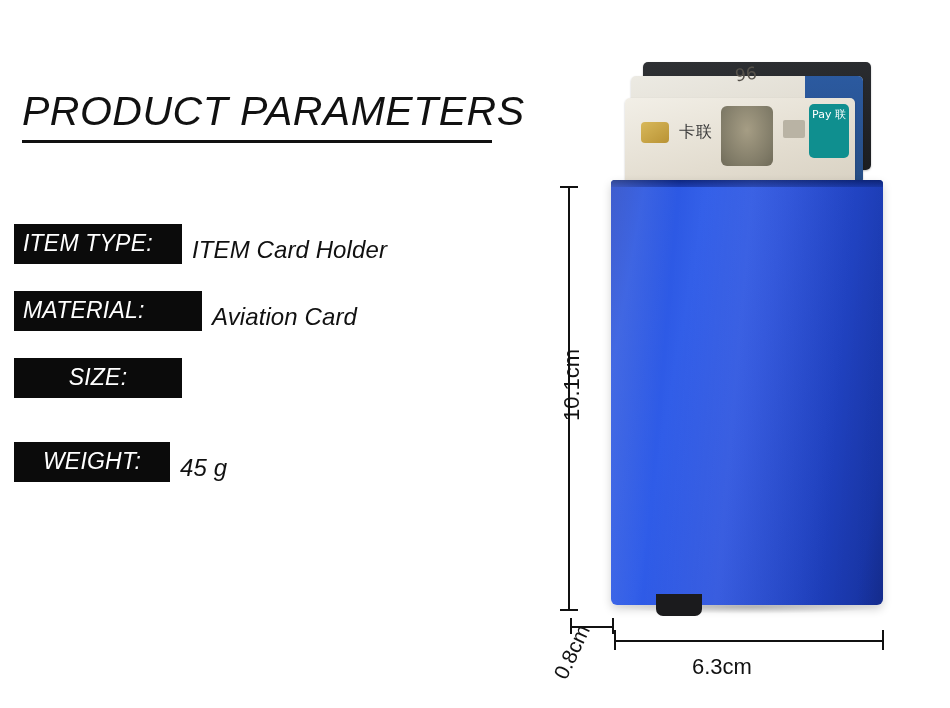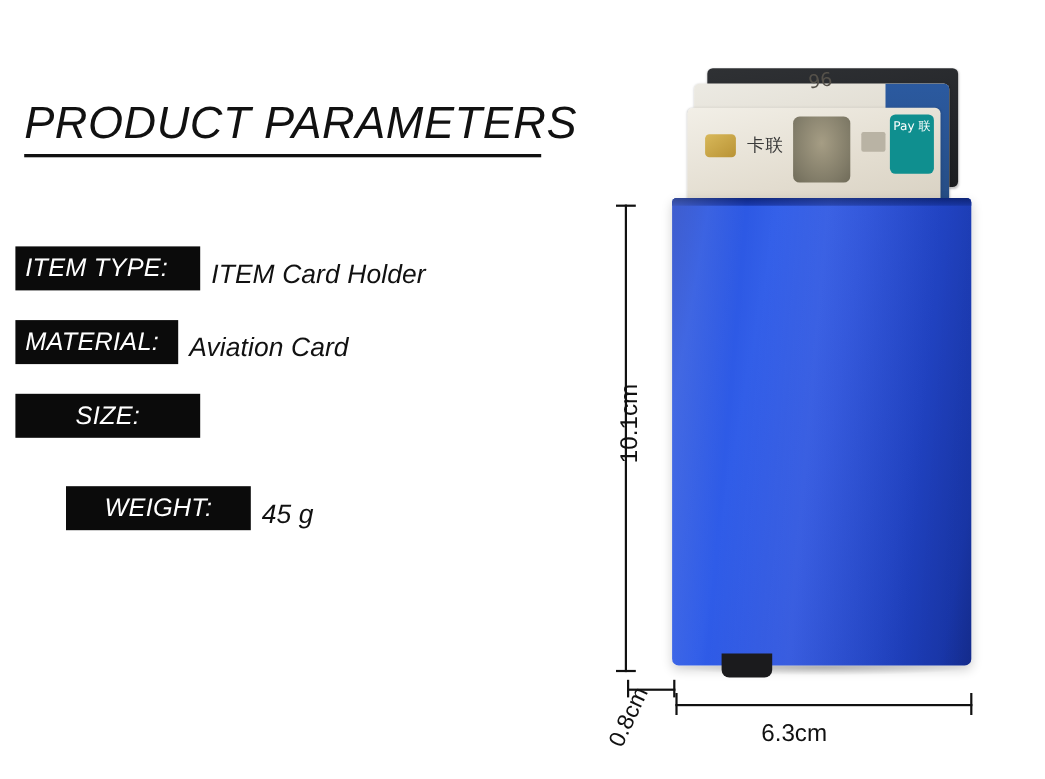--- a/index.html
+++ b/index.html
@@ -74,23 +74,23 @@
   .spec-value {
     font-size: 24px;
     color: #111111;
     margin-left: 10px;
     white-space: nowrap;
     letter-spacing: 0.1px;
   }
 
   
   .w-itemtype  .spec-label { width: 168px; text-align: left; }
-  .w-material  .spec-label { width: 148px; text-align: left; }
+  .w-material  .spec-label { width: 188px; text-align: left; }
   .w-size      .spec-label { width: 168px; text-align: center; margin-top: 40px; }
-  .w-weight    .spec-label { width: 168px; text-align: center; margin-left: 46px; }
+  .w-weight    .spec-label { width: 156px; text-align: center; }
   .w-capacity  .spec-label { width: 168px; text-align: left; }
 
   #row-0 { top: 226px; }
   #row-1 { top: 293px; }
   #row-2 { top: 360px; }
   #row-3 { top: 444px; }
   #row-4 { top: 520px; }
 
   
   #product-area {

